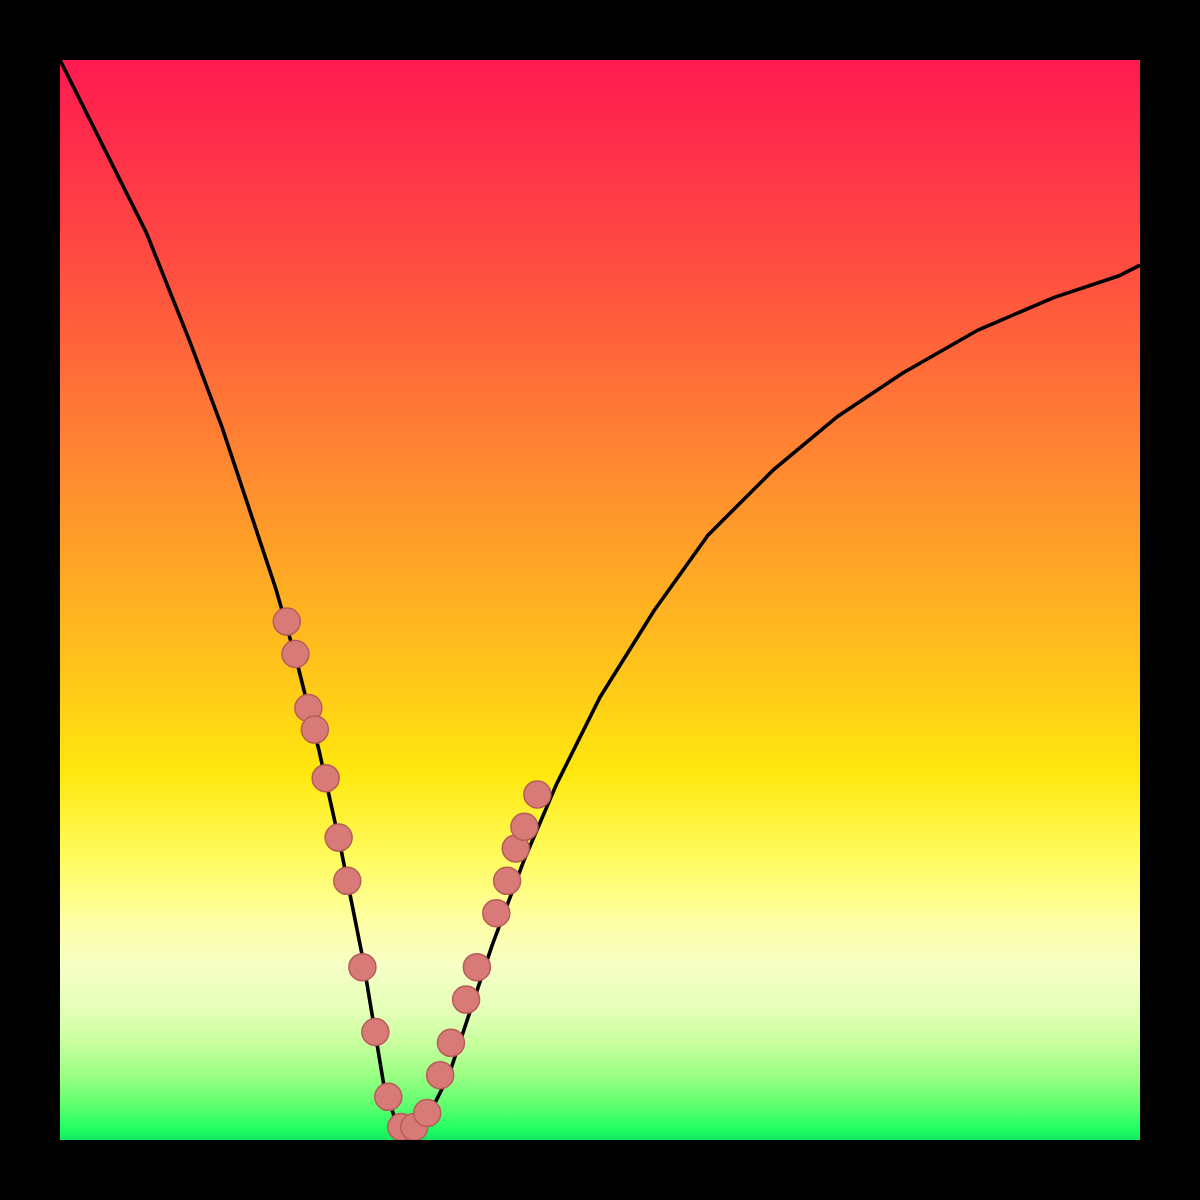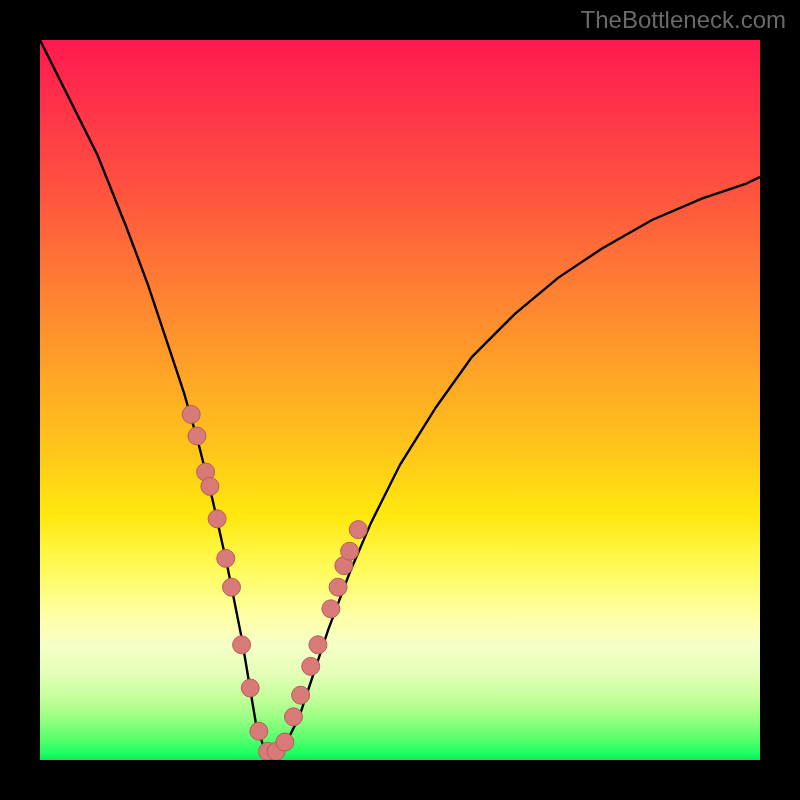--- a/index.html
+++ b/index.html
@@ -71,21 +71,20 @@
     position: absolute;
     left: 0;
     top: 0;
     z-index: 6;
   }
 </style>
 </head>
 <body>
 
 <div class="outer">
-  <div class="watermark">TheBottleneck.com</div>
 
   <div class="plot-area">
     <div class="gradient"></div>
 
     <svg class="curve" width="720" height="720" viewBox="0 0 720 720">
       <path id="curve-path" d="M0.00 0.00 L28.80 57.60 L57.60 115.20 L86.40 187.20 L108.00 244.80 L129.60 309.60 L144.00 352.80 L158.40 403.20 L172.80 460.80 L187.20 525.60 L194.40 561.60 L201.60 597.60 L208.80 640.80 L216.00 684.00 L223.20 705.60 L230.40 712.80 L237.60 712.80 L244.80 705.60 L259.20 676.80 L273.60 633.60 L288.00 590.40 L309.60 532.80 L331.20 482.40 L360.00 424.80 L396.00 367.20 L432.00 316.80 L475.20 273.60 L518.40 237.60 L561.60 208.80 L612.00 180.00 L662.40 158.40 L705.60 144.00 L720.00 136.80" fill="none" stroke="#000000" stroke-width="2.4"></path>
     </svg>
 
     <svg class="markers" width="720" height="720" viewBox="0 0 720 720">
       <g id="marker-group">

